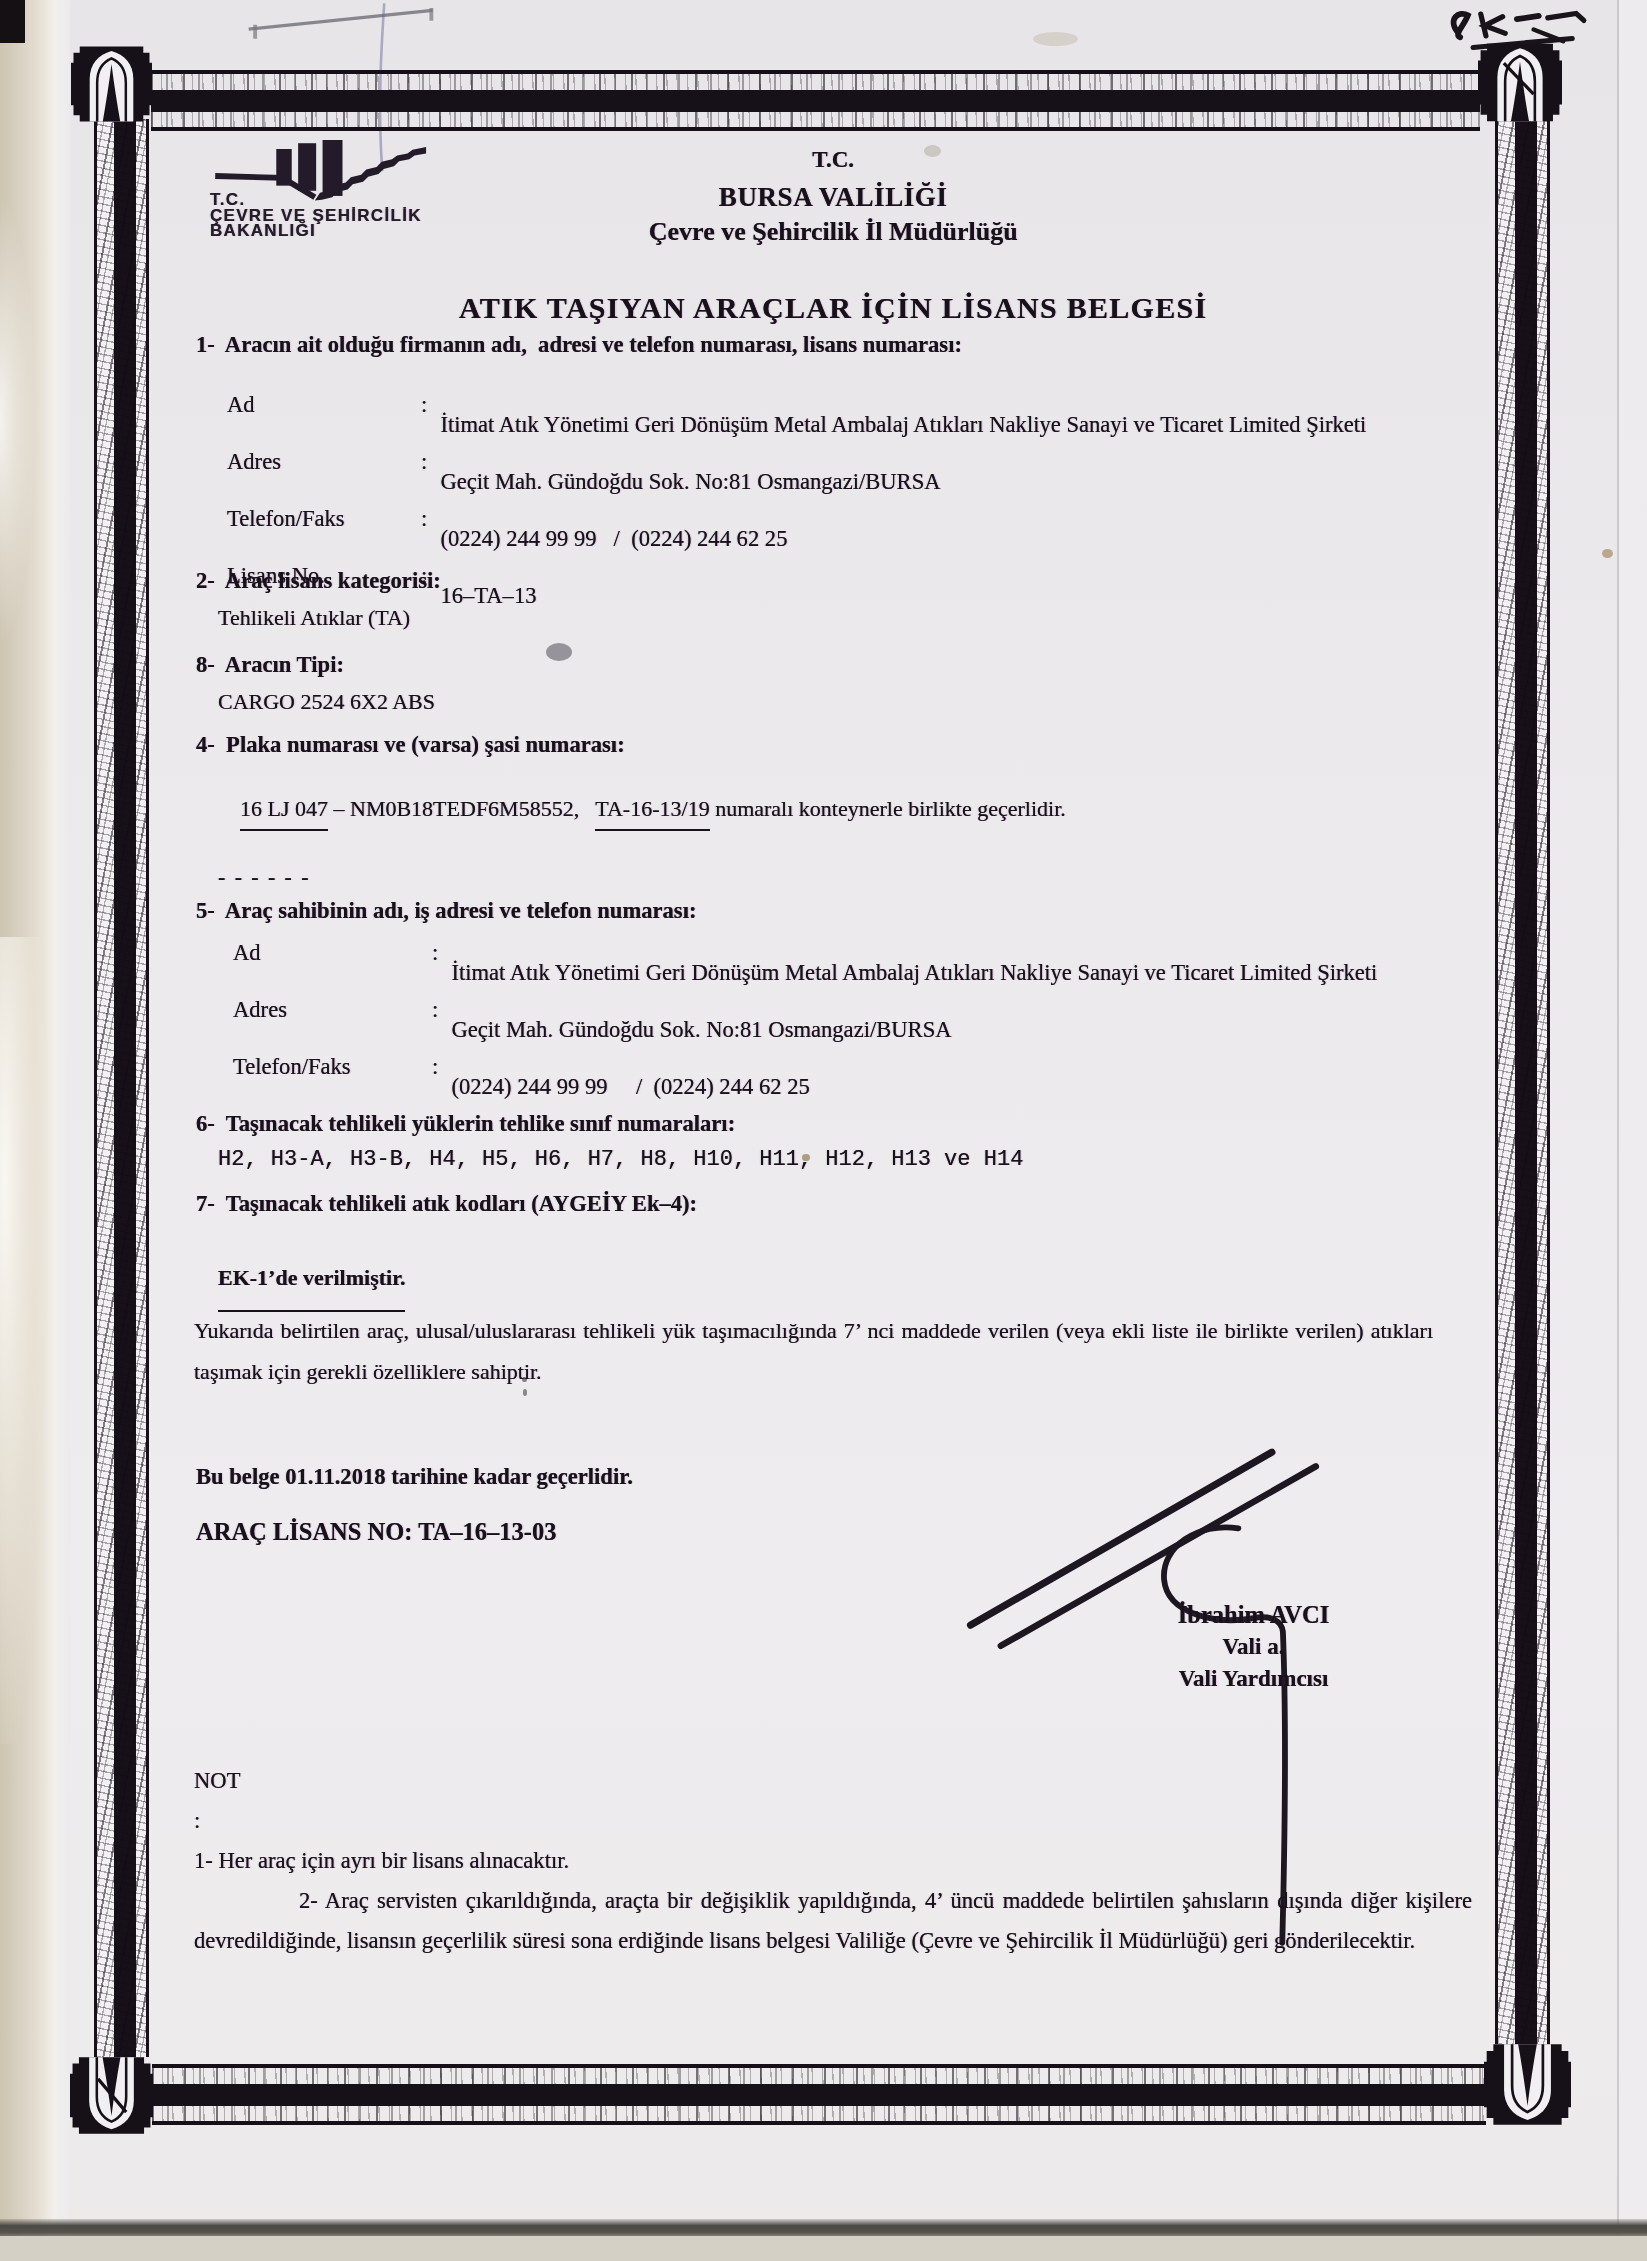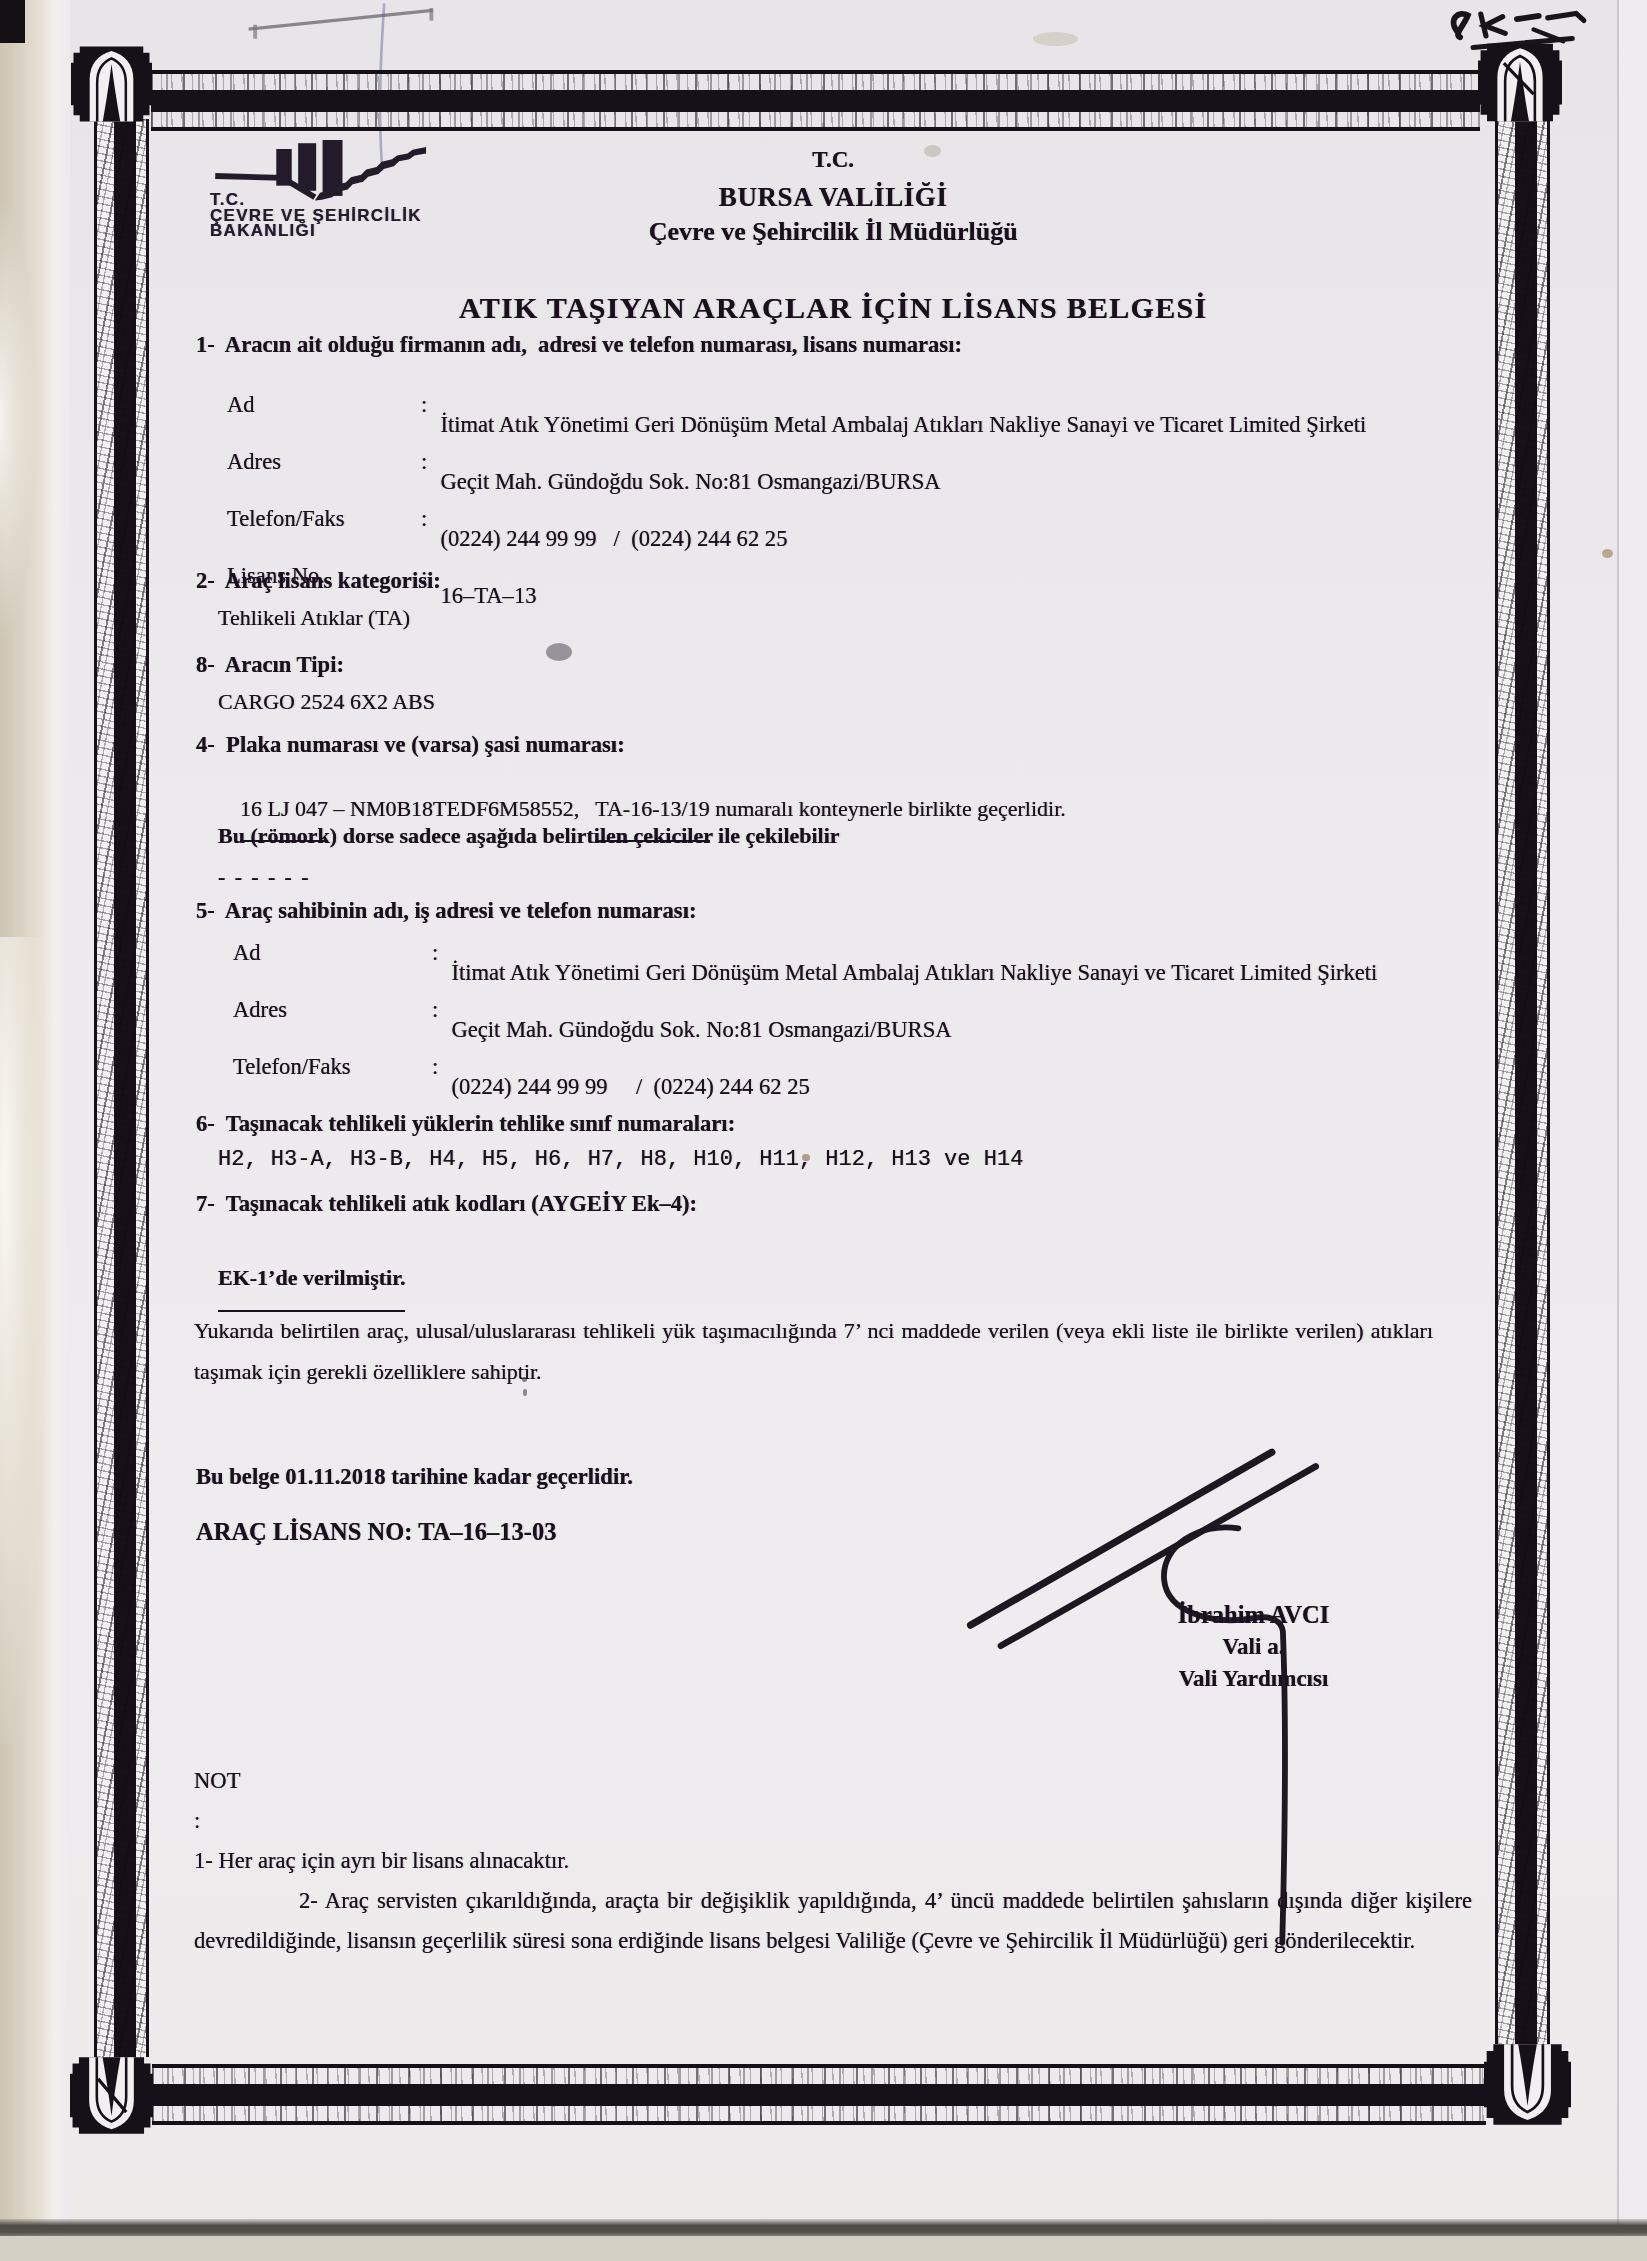--- a/index.html
+++ b/index.html
@@ -46,21 +46,21 @@
   #hdr-val{top:182px;font-size:27px;font-weight:bold;letter-spacing:0.6px;}
   #hdr-mud{top:217px;font-size:26px;font-weight:bold;}
   #doc-title{top:291px;font-size:30px;font-weight:bold;letter-spacing:1.3px;}
   
   .h{left:196px;font-size:22.6px;font-weight:bold;}
   .b{left:218px;font-size:22px;}
   .row{display:flex;font-size:22.6px;line-height:37px;}
   .row .lbl{width:194px;flex:none;}
   .row .cln{width:19.4px;flex:none;}
   .row .val{max-width:956px;margin-top:20px;}
-  .u{border-bottom:2.6px solid #18101b;padding-bottom:19px;}
+  .u{border-bottom:2.6px solid #18101b;padding-bottom:8px;}
   .para{left:194px;width:1239px;font-size:22px;line-height:41px;text-align:justify;}
   .bold{font-weight:bold;}
   #sig-name{left:1092px;top:1599px;width:323px;text-align:center;font-weight:bold;}
   #sig-name .n1{font-size:24.5px;line-height:32px;}
   #sig-name .n2,#sig-name .n3{font-size:23px;line-height:32px;}
   #not-blk{left:194px;top:1761px;width:1278px;font-size:22.6px;line-height:40px;}
   #not-line1{display:flex;flex-direction:column;}
   #not-line1 .nl{width:66px;}
   #not-line1 .nc{width:31px;}
   #not-item2{text-align:justify;text-indent:105px;}
@@ -201,21 +201,20 @@
   <div class="abs h txt pre" style="top:568px;">2-  Araç lisans kategorisi:</div>
   <div class="abs b txt" style="top:605px;">Tehlikeli Atıklar (TA)</div>
 
   <div class="abs h txt pre" style="top:652px;">8-  Aracın Tipi:</div>
   <div class="abs b txt" style="top:689px;">CARGO 2524 6X2 ABS</div>
 
   <div class="abs h txt pre" style="top:732px;">4-  Plaka numarası ve (varsa) şasi numarası:</div>
   <div class="abs b txt pre" style="top:770px;">
     <span class="u">16 LJ 047</span><span> – NM0B18TEDF6M58552,   </span><span class="u">TA-16-13/19</span><span> numaralı konteynerle birlikte geçerlidir.</span>
   </div>
-  <div class="abs b txt bold" style="top:823px;">Bu (römork) dorse sadece aşağıda belirtilen çekiciler ile çekilebilir</div>
   <div class="abs b txt bold" style="top:864px;letter-spacing:1.9px;">- - -  - - -</div>
 
   <div class="abs h txt pre" style="top:898px;">5-  Araç sahibinin adı, iş adresi ve telefon numarası:</div>
   <div class="abs txt" style="left:233px;top:934px;">
     <div class="row">
       <span class="lbl" style="width:199px;">Ad</span>
       <span class="cln">:</span>
       <span class="val pre">İtimat Atık Yönetimi Geri Dönüşüm Metal Ambalaj Atıkları Nakliye Sanayi ve Ticaret Limited Şirketi</span>
     </div>
     <div class="row">

